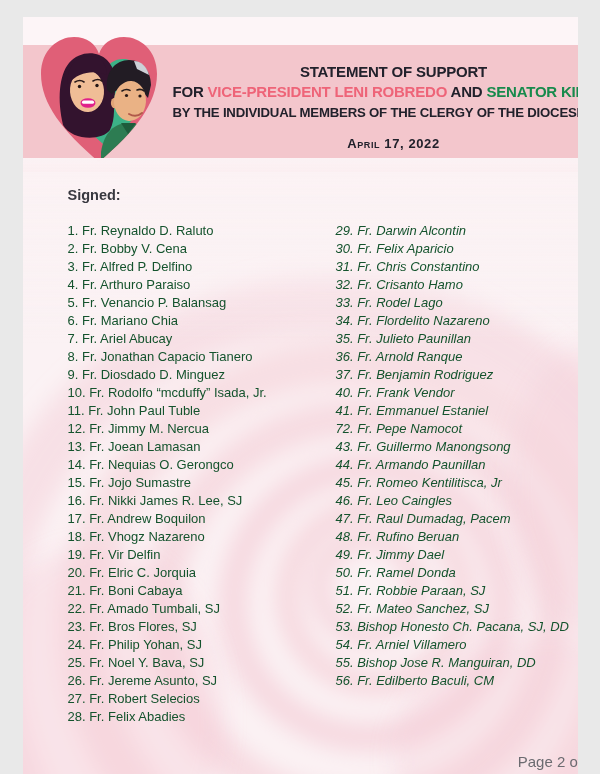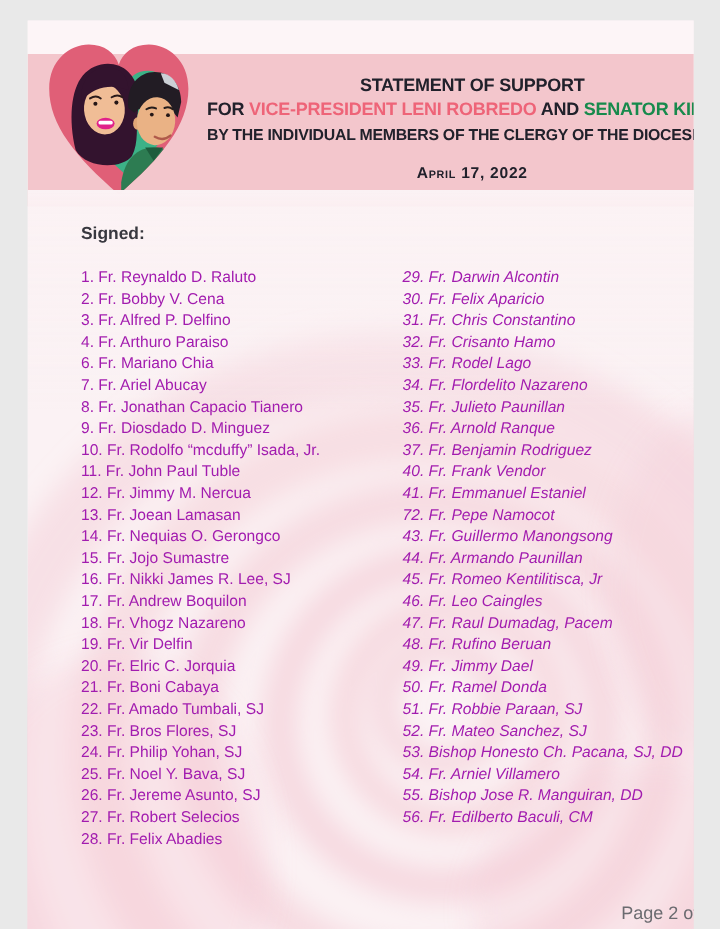--- a/index.html
+++ b/index.html
@@ -45,21 +45,21 @@
   .doc-body {
     position: absolute; left:0; top:141px; width:600px; height:619px;
   }
   .rose { position:absolute; left:0; top:0; width:600px; height:619px; }
   .signed {
     position: absolute; left:45px; top:29px;
     font-size: 14.5px; font-weight: bold; color: #38383f;
   }
   .col {
     position: absolute; top:64px;
-    font-size: 13px; color: #a21caf; line-height: 18px;
+    font-size: 13px; color: #14532d; line-height: 18px;
   }
   .col-left  { left:45px;  width:260px; }
   .col-right { left:313px; width:280px;font-style:italic; }
   .name-row { white-space: nowrap; }
   .page-label {
     position: absolute; right:28px; top:595px;
     font-size: 15px; color: #6b6b70;
   }
 </style>
 </head>
@@ -141,20 +141,21 @@
       <rect x="0" y="0" width="600" height="185" fill="url(#fadeTop)"></rect>
     </svg>
 
     <div class="signed">Signed:</div>
 
     <div class="col col-left">
         <div class="name-row">1. Fr. Reynaldo D. Raluto</div>
         <div class="name-row">2. Fr. Bobby V. Cena</div>
         <div class="name-row">3. Fr. Alfred P. Delfino</div>
         <div class="name-row">4. Fr. Arthuro Paraiso</div>
+        <div class="name-row">5. Fr. Venancio P. Balansag</div>
         <div class="name-row">6. Fr. Mariano Chia</div>
         <div class="name-row">7. Fr. Ariel Abucay</div>
         <div class="name-row">8. Fr. Jonathan Capacio Tianero</div>
         <div class="name-row">9. Fr. Diosdado D. Minguez</div>
         <div class="name-row">10. Fr. Rodolfo “mcduffy” Isada, Jr.</div>
         <div class="name-row">11. Fr. John Paul Tuble</div>
         <div class="name-row">12. Fr. Jimmy M. Nercua</div>
         <div class="name-row">13. Fr. Joean Lamasan</div>
         <div class="name-row">14. Fr. Nequias O. Gerongco</div>
         <div class="name-row">15. Fr. Jojo Sumastre</div>

